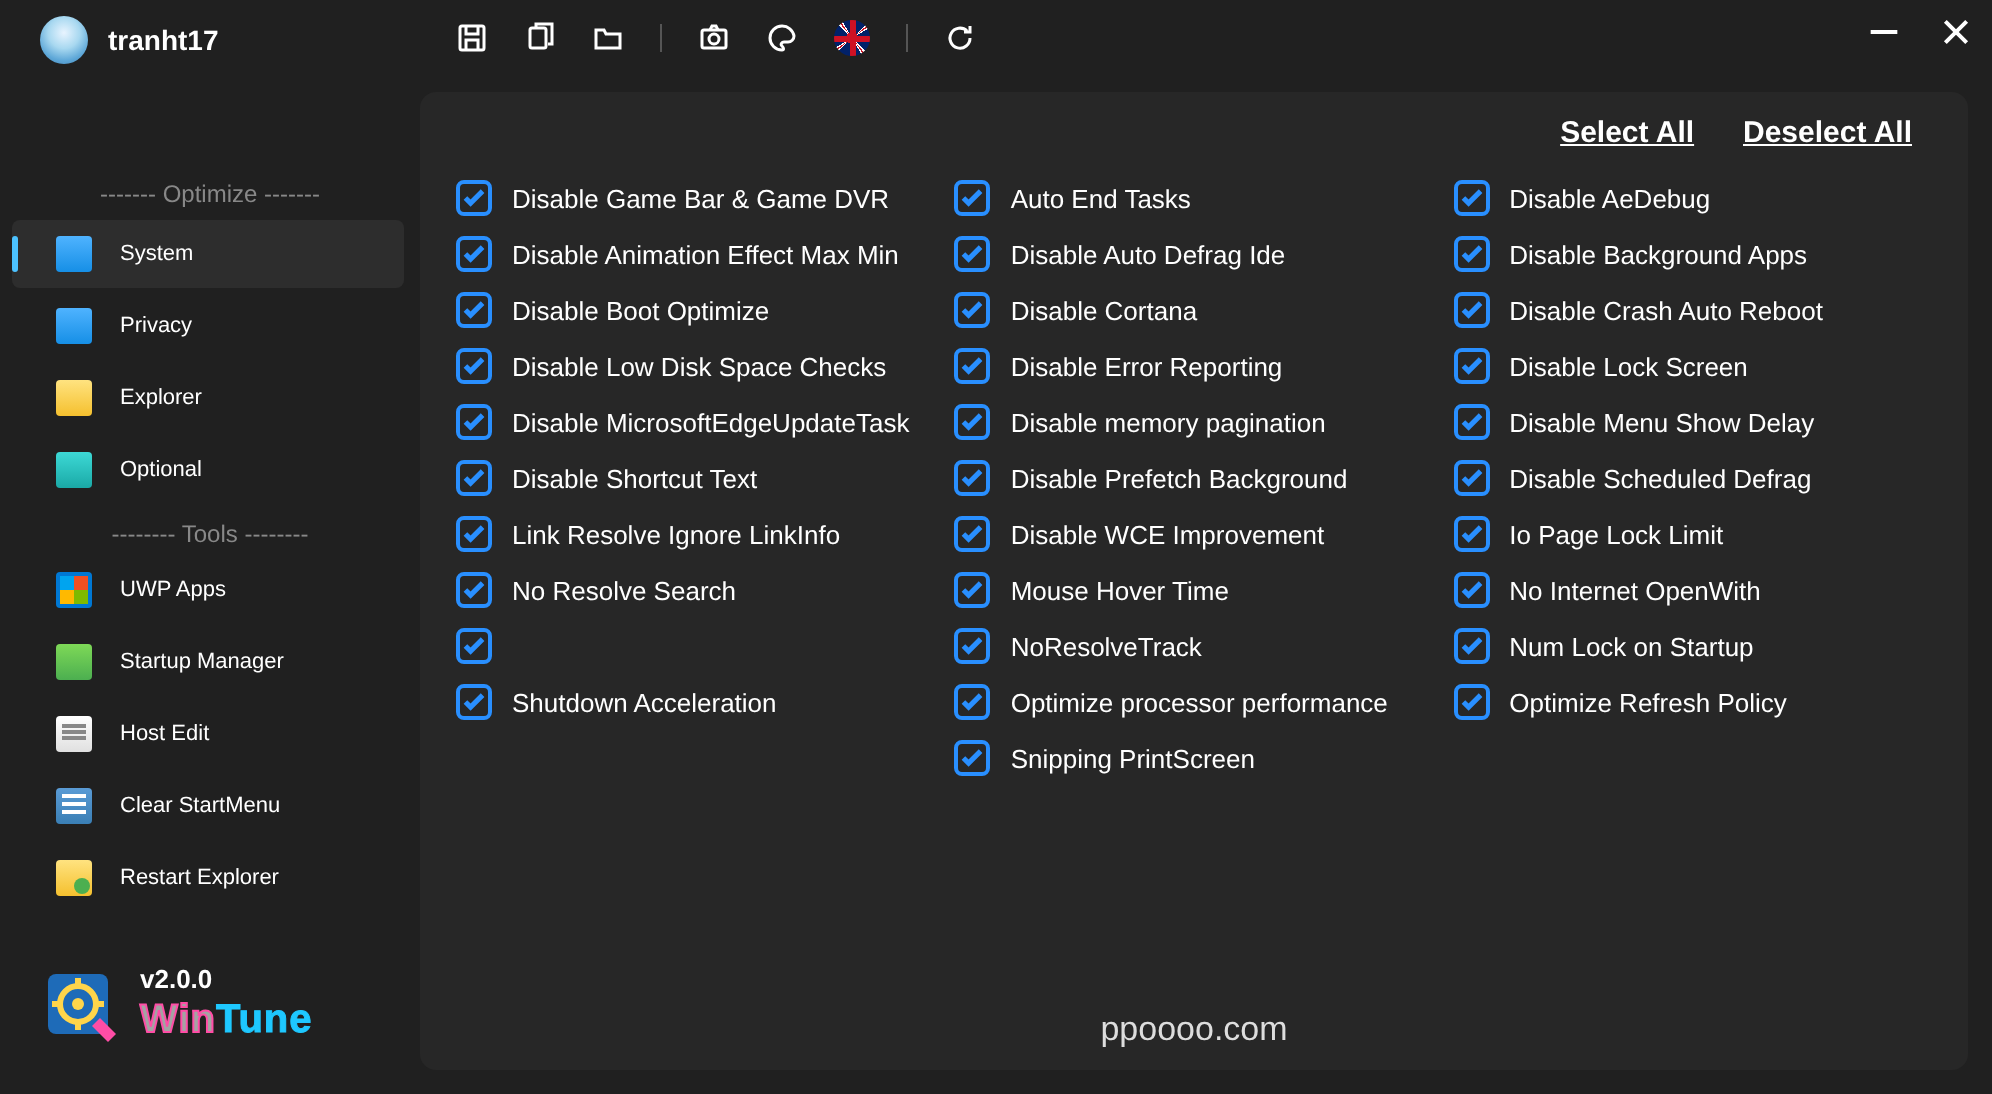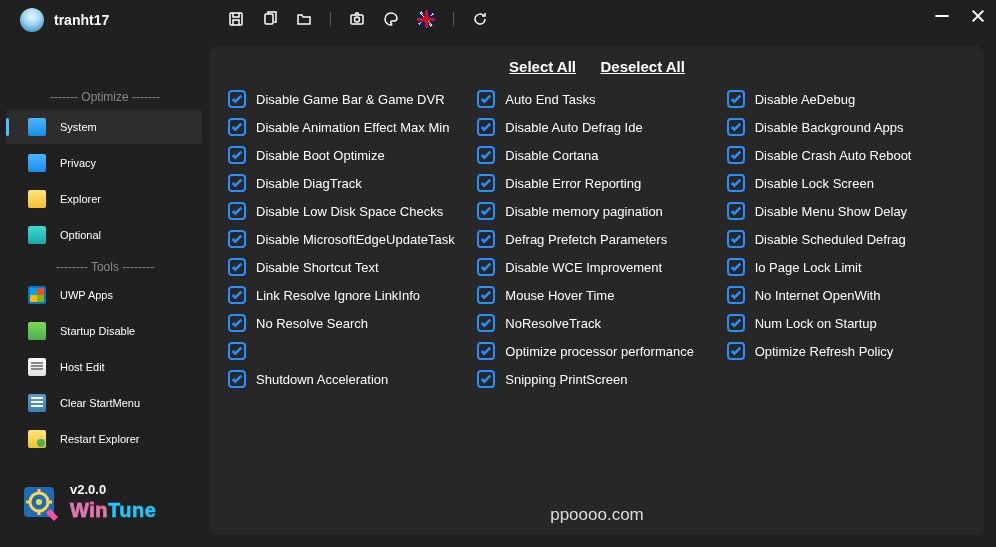--- a/index.html
+++ b/index.html
@@ -41,21 +41,21 @@
 .bottom-box { position: absolute; bottom: 24px; left: 18px; display: flex; align-items: center; gap: 10px; margin-top: 43px; }
 .logo-icon { width: 42px; height: 42px; position: relative; }
 .logo-icon svg { width: 42px; height: 42px; }
 .ver-name { display: flex; flex-direction: column; gap: 2px; }
 .version { font-size: 13px; color: #fff; font-weight: 600; }
 .logo-text { font-weight: 800; font-size: 20px; letter-spacing: 0.5px;}
 .logo-text .w1 { color: #a3a3a3; -webkit-text-stroke: 1px #ff4da6; }
 .logo-text .w2 { color: #1ec8ff; -webkit-text-stroke: 0.5px #1ec8ff;}
 
 .content { flex: 1; background: #272727; margin: 6px 12px 12px 0; border-radius: 8px; padding: 12px 18px 8px; position: relative; }
-.sel-row { text-align: center; margin-bottom: 14px; }
+.sel-row { text-align: right; margin-bottom: 14px; }
 .sel-row a { color: #fff; font-size: 15px; text-decoration: underline; font-weight: 600; margin: 0 10px; cursor: pointer; }
 .cols { display: flex; gap: 10px; }
 .col { flex: 1; display: flex; flex-direction: column; gap: 10px; }
 .chk-item { display: flex; align-items: center; gap: 10px; font-size: 13px; cursor: pointer; }
 .chk { width: 18px; height: 18px; border: 2px solid #298fff; border-radius: 4px; display: flex; align-items: center; justify-content: center; flex-shrink: 0; }
 .chk svg { stroke: #298fff; stroke-width: 3; fill: none; }
 .watermark { position: absolute; bottom: 10px; left: 50%; transform: translateX(-50%); font-size: 17px; color: #ddd; }
 </style>
 </head>
 <body>
@@ -137,21 +137,21 @@
         <div class="s-icon cyan"></div>
         <span>Optional</span>
       </div>
     <div class="tools-header">-------- Tools --------</div>
     <div class="sidebar-item">
         <div class="s-icon win"></div>
         <span>UWP Apps</span>
       </div>
     <div class="sidebar-item">
         <div class="s-icon task"></div>
-        <span>Startup Disable</span>
+        <span>Startup Manager</span>
       </div>
     <div class="sidebar-item">
         <div class="s-icon doc"></div>
         <span>Host Edit</span>
       </div>
     <div class="sidebar-item">
         <div class="s-icon list"></div>
         <span>Clear StartMenu</span>
       </div>
     <div class="sidebar-item">
@@ -206,28 +206,20 @@
               </svg>
             </div>
             <span>Disable Boot Optimize</span>
           </div>
           <div class="chk-item">
             <div class="chk">
               <svg viewBox="0 0 14 14" width="12" height="12">
                 <path d="M2 7l3 3 7-7"></path>
               </svg>
             </div>
-            <span>Disable DiagTrack</span>
-          </div>
-          <div class="chk-item">
-            <div class="chk">
-              <svg viewBox="0 0 14 14" width="12" height="12">
-                <path d="M2 7l3 3 7-7"></path>
-              </svg>
-            </div>
             <span>Disable Low Disk Space Checks</span>
           </div>
           <div class="chk-item">
             <div class="chk">
               <svg viewBox="0 0 14 14" width="12" height="12">
                 <path d="M2 7l3 3 7-7"></path>
               </svg>
             </div>
             <span>Disable MicrosoftEdgeUpdateTask</span>
           </div>
@@ -311,21 +303,21 @@
               </svg>
             </div>
             <span>Disable memory pagination</span>
           </div>
           <div class="chk-item">
             <div class="chk">
               <svg viewBox="0 0 14 14" width="12" height="12">
                 <path d="M2 7l3 3 7-7"></path>
               </svg>
             </div>
-            <span>Defrag Prefetch Parameters</span>
+            <span>Disable Prefetch Background</span>
           </div>
           <div class="chk-item">
             <div class="chk">
               <svg viewBox="0 0 14 14" width="12" height="12">
                 <path d="M2 7l3 3 7-7"></path>
               </svg>
             </div>
             <span>Disable WCE Improvement</span>
           </div>
           <div class="chk-item">

